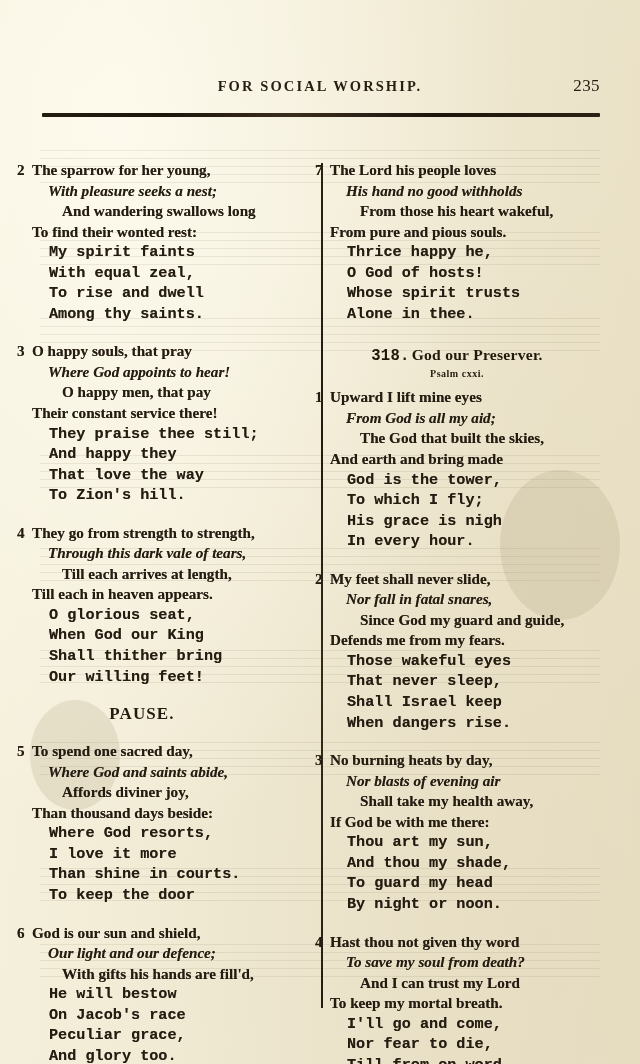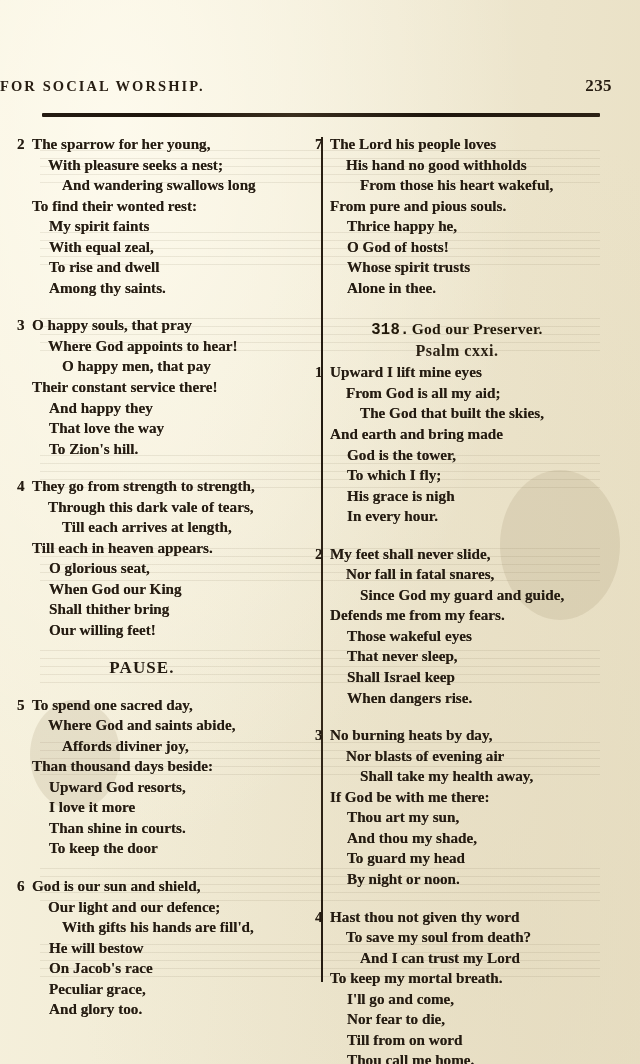--- a/index.html
+++ b/index.html
@@ -48,54 +48,54 @@
     background: rgba(150,132,96,0.16);
     pointer-events: none;
   }
 
   
   .runhead {
     position: absolute;
     top: 78px;
     left: 0;
     width: 640px;
-    text-align: left;
+    text-align: center;
     font-size: 14.5px;
     letter-spacing: 2.1px;
     font-weight: 700;
     font-variant: small-caps;
     text-transform: uppercase;
     color: #271d12;
     font-family: "Liberation Serif", "DejaVu Serif", serif;
   }
   .folio {
     position: absolute;
     top: 76px;
-    right: 28px;
+    right: 40px;
     font-size: 17px;
-    font-weight: 700;
+    font-weight: 400;
     color: #271d12;
     letter-spacing: 0.4px;
     text-align: right;
   }
   .headrule {
     position: absolute;
     top: 113px;
     left: 42px;
     width: 558px;
     height: 3.5px;
     background: linear-gradient(90deg,
        #241b11 0%, #1d150c 22%, #3a2e1e 45%, #1d150c 70%, #2b2114 100%);
     border-radius: 1px;
   }
 
   
   .columns {
     position: absolute;
-    top: 134px;
+    top: 160px;
     left: 0;
     width: 640px;
     height: 900px;
   }
   .col {
     position: absolute;
     top: 0;
     width: 262px;
   }
   .col-left  { left: 32px; }
@@ -118,23 +118,23 @@
   .line {
     font-size: 15.2px;
     line-height: 20.55px;
     white-space: nowrap;
     font-weight: 600;
     color: #241b11;
     text-shadow: 0 0 0.45px rgba(36,27,17,0.55);
   }
   
   .i0 { padding-left: 0px; }
-  .i1 { padding-left: 16px; }
+  .i1 { padding-left: 16px; font-style: italic; }
   .i2 { padding-left: 30px; }
-  .i3 { padding-left: 17px; }
+  .i3 { padding-left: 17px; font-family: Liberation Mono, monospace; }
 
   .line .num {
     display: inline-block;
     width: 15px;
     margin-left: -15px;
     font-weight: 600;
   }
 
   .pause {
     text-align: center;
@@ -153,23 +153,23 @@
     padding-right: 8px;
     font-size: 15.6px;
     font-weight: 700;
     letter-spacing: 0.25px;
     color: #211809;
   }
   .hymnhead .hnum { margin-right: 2px; font-family: Liberation Mono, monospace; }
   .hymnsub {
     text-align: center;
     padding-right: 8px;
-    font-size: 16px;
+    font-size: 10px;
     letter-spacing: 0.5px;
-    margin-bottom: 2px;
+    margin-bottom: 8px;
     color: #2b2114;
     font-weight: 600;
   }
 </style>
 </head>
 <body>
 
 <div id="page">
 
   <div class="bleed">
@@ -204,20 +204,21 @@
         <div class="line i3">With equal zeal,</div>
         <div class="line i3">To rise and dwell</div>
         <div class="line i3">Among thy saints.</div>
       </div>
 
       <div class="stanza">
         <div class="line i0"><span class="num">3</span><span>O happy souls, that pray</span></div>
         <div class="line i1">Where God appoints to hear!</div>
         <div class="line i2">O happy men, that pay</div>
         <div class="line i0">Their constant service there!</div>
+        <div class="line i3">They praise thee still;</div>
         <div class="line i3">And happy they</div>
         <div class="line i3">That love the way</div>
         <div class="line i3">To Zion's hill.</div>
       </div>
 
       <div class="stanza">
         <div class="line i0"><span class="num">4</span><span>They go from strength to strength,</span></div>
         <div class="line i1">Through this dark vale of tears,</div>
         <div class="line i2">Till each arrives at length,</div>
         <div class="line i0">Till each in heaven appears.</div>
@@ -227,21 +228,21 @@
         <div class="line i3">Our willing feet!</div>
       </div>
 
       <div class="pause">PAUSE.</div>
 
       <div class="stanza">
         <div class="line i0"><span class="num">5</span><span>To spend one sacred day,</span></div>
         <div class="line i1">Where God and saints abide,</div>
         <div class="line i2">Affords diviner joy,</div>
         <div class="line i0">Than thousand days beside:</div>
-        <div class="line i3">Upward God resorts,</div>
+        <div class="line i3">Where God resorts,</div>
         <div class="line i3">I love it more</div>
         <div class="line i3">Than shine in courts.</div>
         <div class="line i3">To keep the door</div>
       </div>
 
       <div class="stanza">
         <div class="line i0"><span class="num">6</span><span>God is our sun and shield,</span></div>
         <div class="line i1">Our light and our defence;</div>
         <div class="line i2">With gifts his hands are fill'd,</div>
         <div class="line i3">He will bestow</div>

